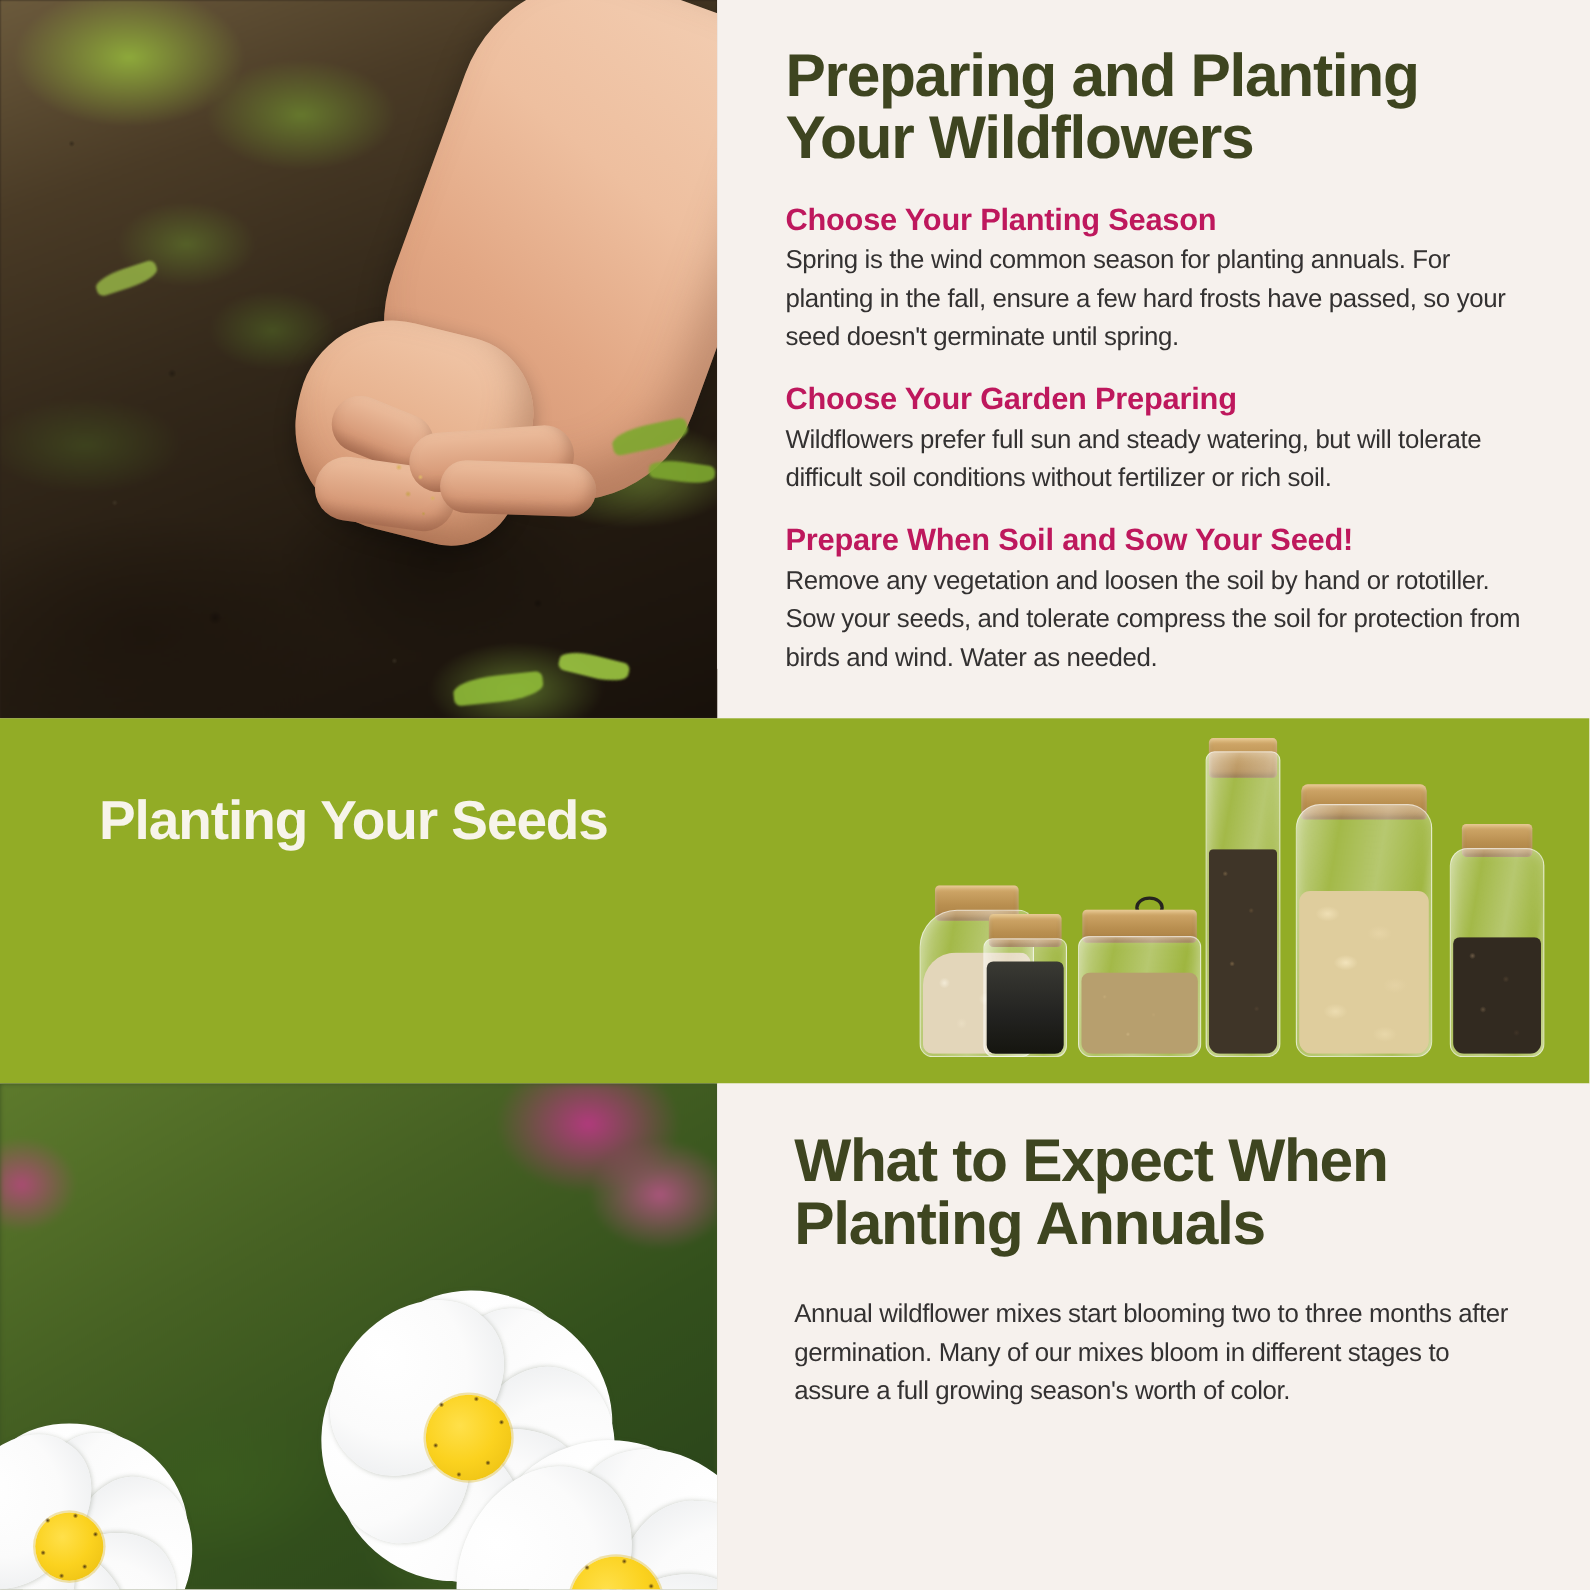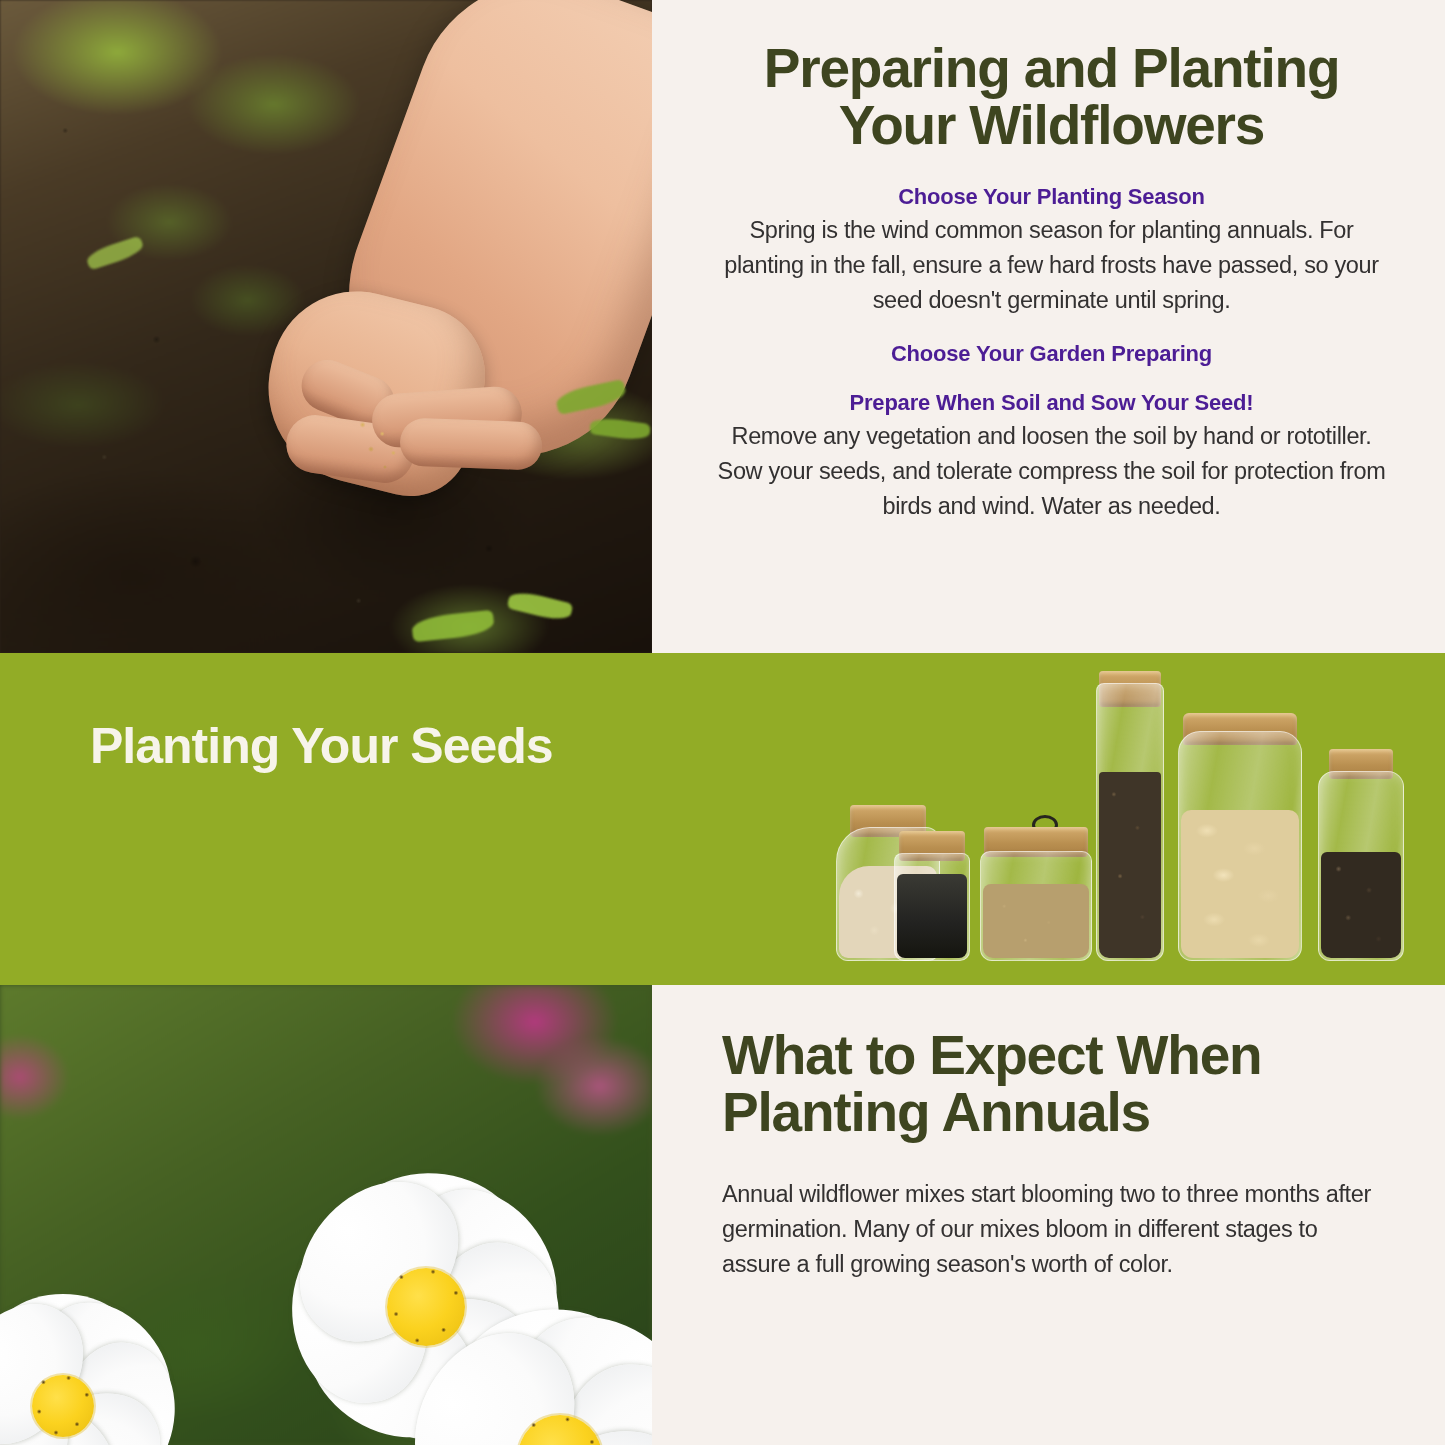--- a/index.html
+++ b/index.html
@@ -85,29 +85,29 @@
     filter:blur(.8px); opacity:.9;
   }
   .sp1 { left:556px; top:386px; width:70px; height:22px; transform:rotate(-12deg); }
   .sp2 { left:590px; top:420px; width:60px; height:18px; transform:rotate(8deg); }
   .sp3 { left:412px; top:614px; width:82px; height:24px; transform:rotate(-6deg); background:#8fbb38; }
   .sp4 { left:508px; top:596px; width:64px; height:20px; transform:rotate(14deg); background:#9dc742; }
   .sp5 { left:86px; top:244px; width:58px; height:18px; transform:rotate(-18deg); background:#a8cf4e; opacity:.7; }
 
   .txt-top {
     position:absolute; left:652px; top:0; width:793px; height:608px;
-    background:#F6F1ED; padding:40px 56px 0 62px;text-align:center;
+    background:#F6F1ED; padding:40px 56px 0 62px;
   }
   .h1 {
     font-family:"Liberation Sans", sans-serif;
     font-size:55px; line-height:1.04; font-weight:700;
     color:#3E4520; letter-spacing:-1.2px; margin-bottom:30px;
   }
   .sub {
-    font-size:22px; font-weight:700; color:#4c1d95;
+    font-size:28px; font-weight:700; color:#be185d;
     letter-spacing:-.2px; margin-bottom:3px;
   }
   .body-t {
     font-size:23.5px; line-height:1.49; color:#333131;
     letter-spacing:-.35px;
   }
   .blk { margin-bottom:23px; }
 
   
   .sec-green {
@@ -272,20 +272,21 @@
     <div class="txt-top">
       <div class="h1">Preparing and Planting Your Wildflowers</div>
 
       <div class="blk">
         <div class="sub">Choose Your Planting Season</div>
         <div class="body-t">Spring is the wind common season for planting annuals. For planting in the fall, ensure a few hard frosts have passed, so your seed doesn't germinate until spring.</div>
       </div>
 
       <div class="blk">
         <div class="sub">Choose Your Garden Preparing</div>
+        <div class="body-t">Wildflowers prefer full sun and steady watering, but will tolerate difficult soil conditions without fertilizer or rich soil.</div>
       </div>
 
       <div class="blk">
         <div class="sub">Prepare When Soil and Sow Your Seed!</div>
         <div class="body-t">Remove any vegetation and loosen the soil by hand or rototiller. Sow your seeds, and tolerate compress the soil for protection from birds and wind. Water as needed.</div>
       </div>
     </div>
   </div>
 
   <div class="sec-green">

